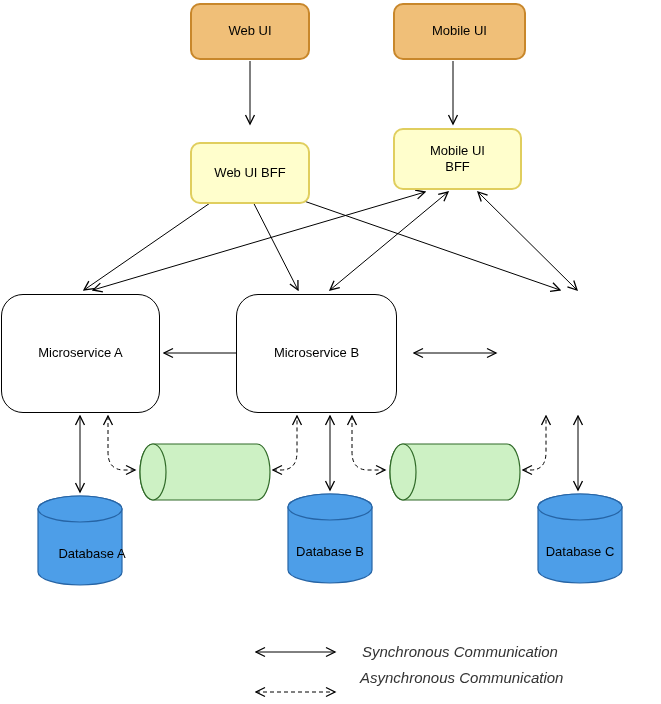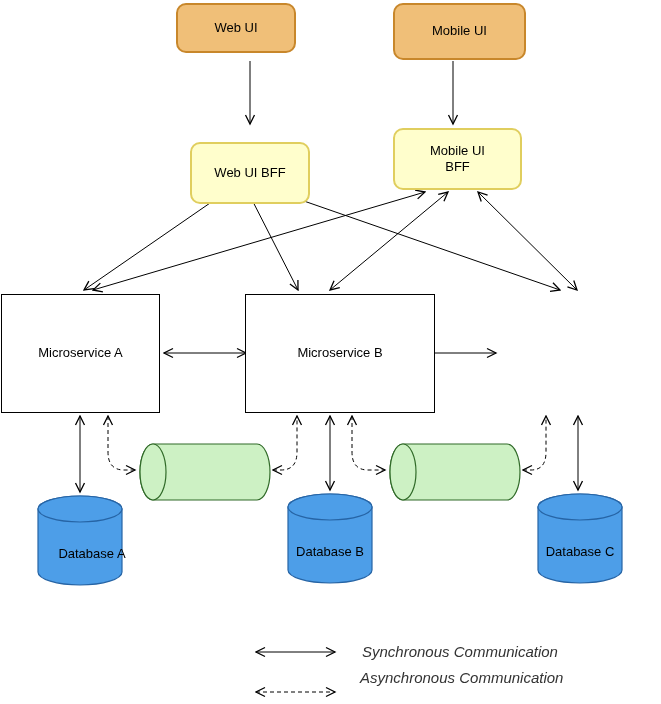--- a/index.html
+++ b/index.html
@@ -8,21 +8,21 @@
     width:661px; height:704px;
     font-family:"Liberation Sans", sans-serif;
     color:#000;
   }
   .canvas { position:relative; width:661px; height:704px; background:#fff; overflow:hidden; }
   .layer { position:absolute; left:0; top:0; }
 
   .node {
     position:absolute;
     display:flex; align-items:center; justify-content:center;
-    text-align:center; font-size:13px; line-height:1.25; color:#000;
+    text-align:center; font-size:13px; line-height:1.25; color:#000;border-radius:22px;
   }
   .rounded { border-radius:10px; }
   .ui   { background:var(--ui-fill,#F0BF78);  border:2px solid var(--ui-stroke,#C8872B); }
   .bff  { background:var(--bff-fill,#FFFECC); border:2px solid var(--bff-stroke,#E0CE5E); }
   .service { background:var(--service-fill,#ffffff); border:1px solid var(--service-stroke,#000000); }
   .lbl { display:inline-block; max-width:100%; }
   .bff .lbl { max-width:72px; }
 
   .db-label { position:absolute; width:84px; text-align:center; font-size:13px; color:#000; }
 
@@ -87,38 +87,38 @@
     </g>
 
     <g stroke="#000" stroke-width="1" fill="none" stroke-dasharray="4 3">
       <path d="M108,416 L108,452 Q108,470 124,470 L135,470" marker-start="url(#ah)" marker-end="url(#ah)"></path>
       <path d="M273,470 L281,470 Q297,470 297,452 L297,416" marker-start="url(#ah)" marker-end="url(#ah)"></path>
       <path d="M352,416 L352,452 Q352,470 368,470 L385,470" marker-start="url(#ah)" marker-end="url(#ah)"></path>
       <path d="M523,470 L531,470 Q546,470 546,452 L546,416" marker-start="url(#ah)" marker-end="url(#ah)"></path>
     </g>
   </svg>
 
-  <div class="node ui rounded" style="left:176px; top:3px; width:120px; height:50px">
+  <div class="node ui rounded" style="left:190px; top:3px; width:120px; height:57px">
     <span class="lbl">Web UI</span>
   </div>
   <div class="node ui rounded" style="left:393px; top:3px; width:133px; height:57px">
     <span class="lbl">Mobile UI</span>
   </div>
 
   <div class="node bff rounded" style="left:190px; top:142px; width:120px; height:62px">
     <span class="lbl">Web UI BFF</span>
   </div>
   <div class="node bff rounded" style="left:393px; top:128px; width:129px; height:62px">
     <span class="lbl">Mobile UI BFF</span>
   </div>
 
   <div class="node service" style="left:1px; top:294px; width:159px; height:119px">
     <span class="lbl">Microservice A</span>
   </div>
-  <div class="node service" style="left:245px; top:294px; width:190px; height:119px">
+  <div class="node service" style="left:236px; top:294px; width:161px; height:119px">
     <span class="lbl">Microservice B</span>
   </div>
 
   <div class="db-label" style="left:50px; top:546px">Database A</div>
   <div class="db-label" style="left:288px; top:544px">Database B</div>
   <div class="db-label" style="left:538px; top:544px">Database C</div>
 
   <svg class="legend-arrow" style="left:248px; top:645px" width="95" height="14">
     <path d="M8,7 L87,7" stroke="#000" stroke-width="1" fill="none" marker-start="url(#ah)" marker-end="url(#ah)"></path>
   </svg>

